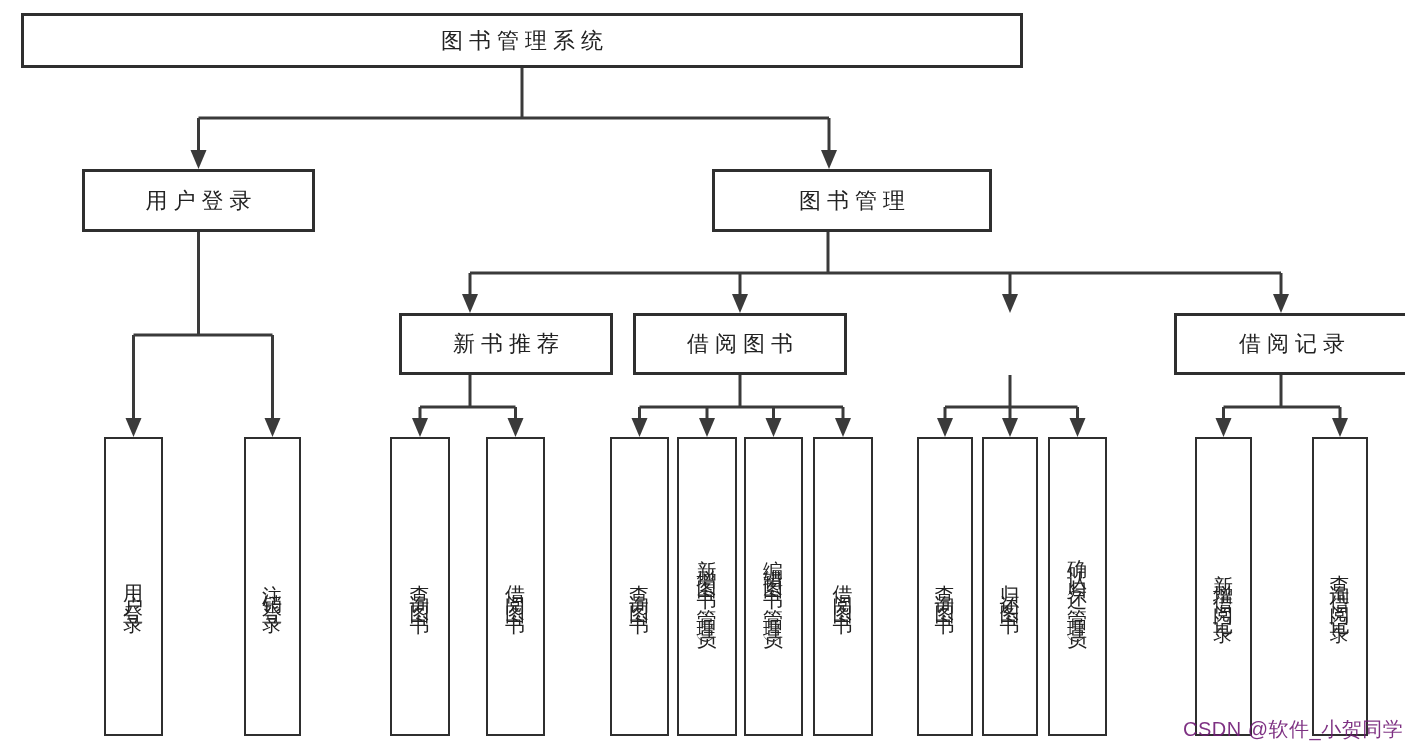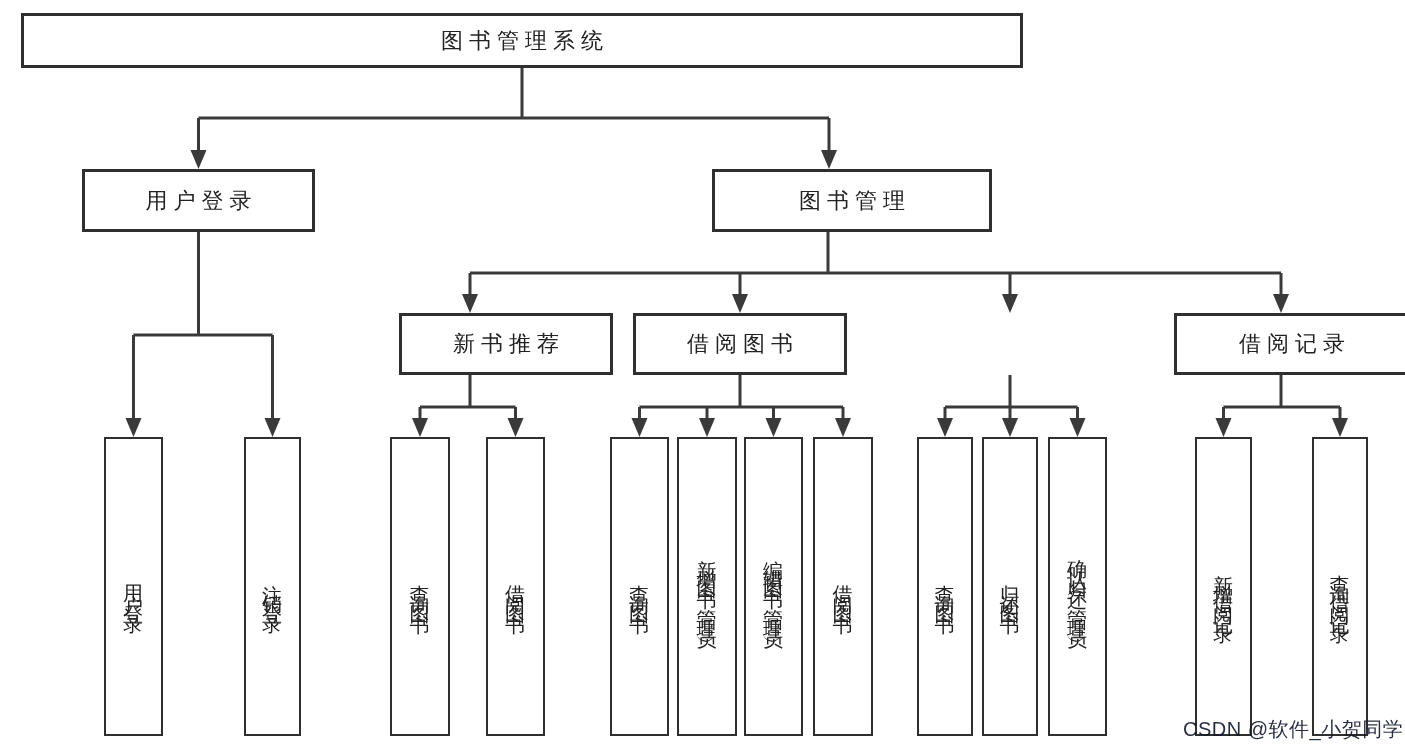--- a/index.html
+++ b/index.html
@@ -33,21 +33,21 @@
     writing-mode:vertical-rl;
     text-orientation:mixed;
     letter-spacing:10px;
     line-height:1;
     padding-top:4px;
   }
   .watermark{
     position:absolute;
     left:1183px;top:716px;
     font-size:20px;
-    color:#0f172a;
+    color:#701a75;
     letter-spacing:0.5px;
     white-space:nowrap;
     opacity:0.9;
   }
 </style>
 </head>
 <body>
 
 <div id="canvas">
 

